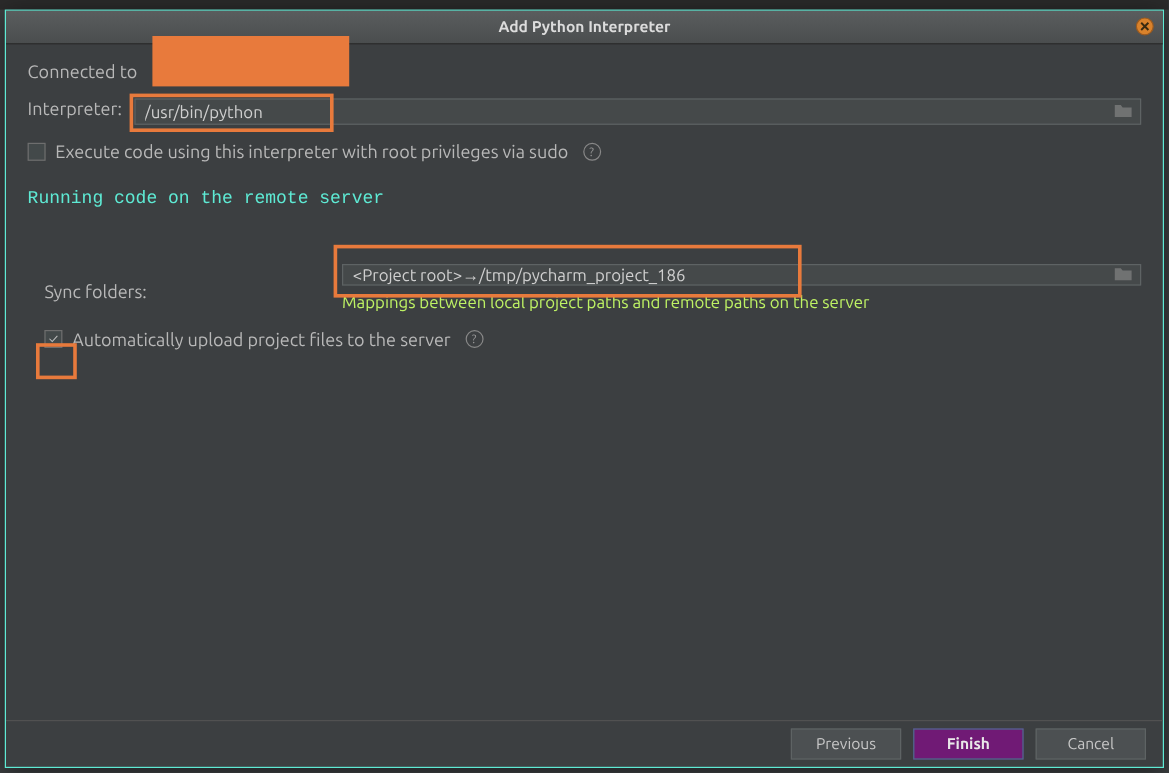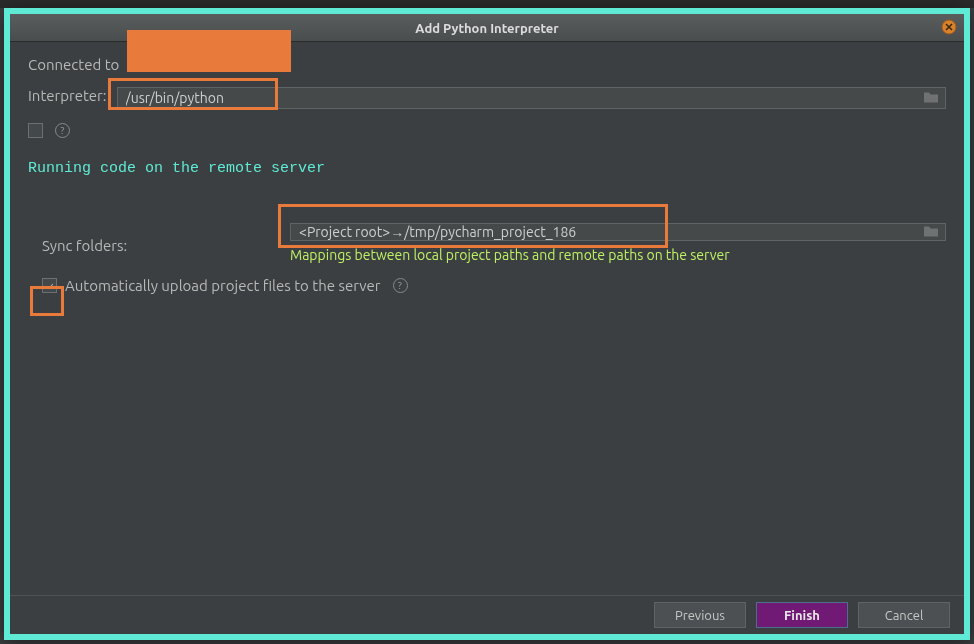--- a/index.html
+++ b/index.html
@@ -16,21 +16,21 @@
   .backdrop-bar {
     position: absolute;
     top: 0; left: 0; right: 0;
     height: 8px;
     background: #2b2b2b;
   }
   .dialog {
     position: absolute;
     top: 8px; left: 4px; right: 4px; bottom: 4px;
     background: #3c3f41;
-    border: 6px solid #5eead4;
+    border: 1px solid #5eead4;
     display: flex;
     flex-direction: column;
     box-shadow: 0 4px 20px rgba(0,0,0,0.5);
   }
   .titlebar {
     height: 28px;
     background: linear-gradient(#5a5d5e, #4a4d4e);
     border-bottom: 1px solid #2b2b2b;
     display: flex;
     align-items: center;
@@ -166,20 +166,21 @@
         <span class="folder-icon">
           <svg width="16" height="14" viewBox="0 0 16 14">
               <path d="M1 3 h5 l1.5 2 H15 v8 H1 Z" fill="#8e8e8e"></path>
             </svg>
         </span>
       </div>
     </div>
 
     <div class="checkbox-row">
       <span class="checkbox"></span>
+      <span class="label">Execute code using this interpreter with root privileges via sudo</span>
       <span class="help-icon">?</span>
     </div>
 
     <div class="section-title">Running code on the remote server</div>
 
     <div class="sync-row">
       <div class="sync-label-col">
         <span class="label">Sync folders:</span>
       </div>
       <div class="sync-input-col">

